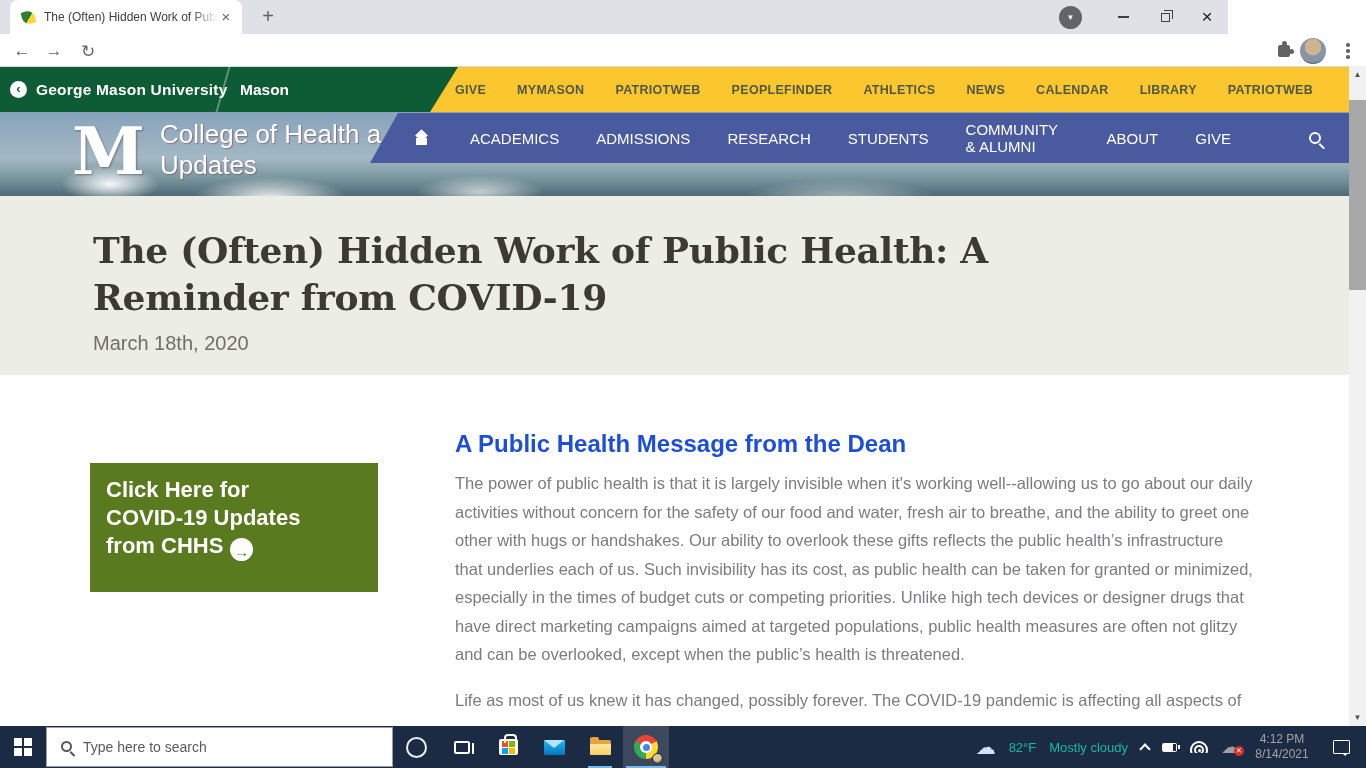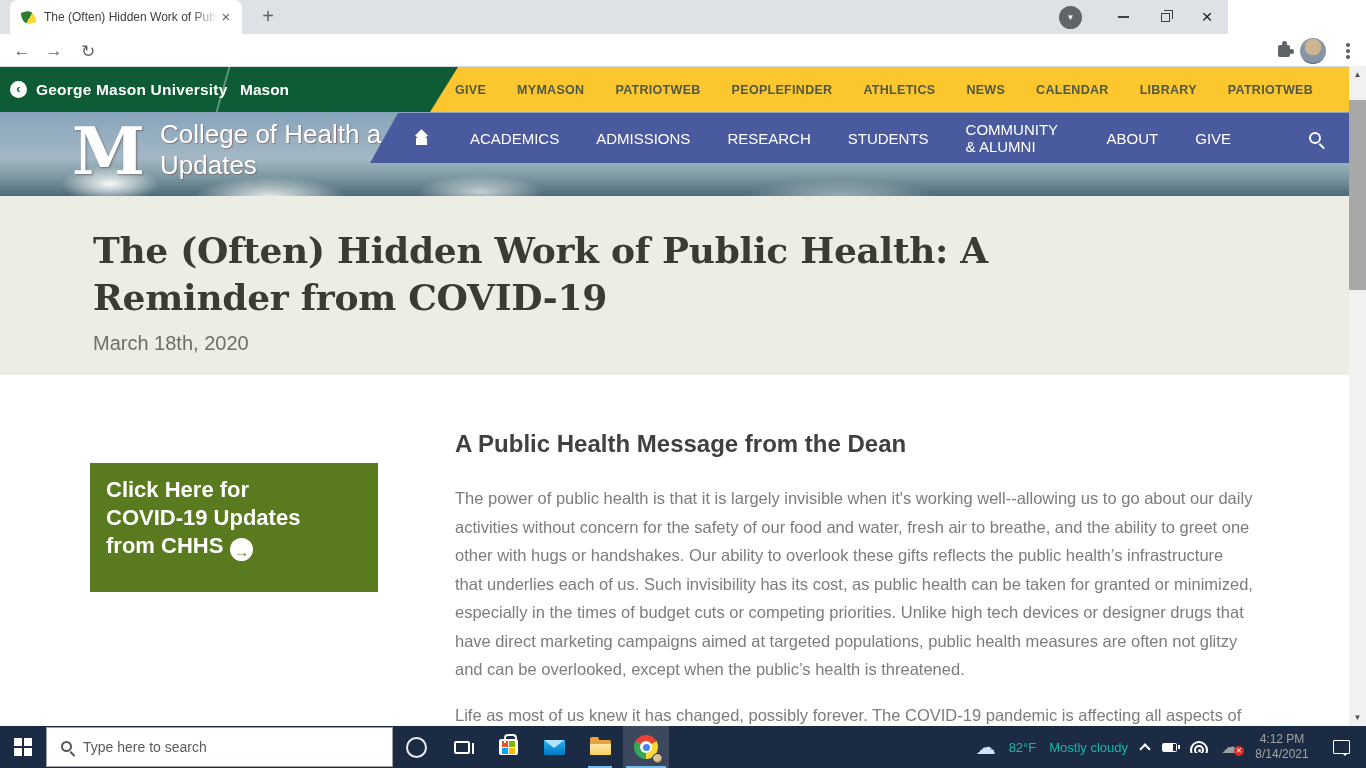--- a/index.html
+++ b/index.html
@@ -100,21 +100,21 @@
 
   
   .content { position:relative; height:351px; background:#fff; }
   .cta { position:absolute; left:90px; top:88px; width:288px; height:129px; background:#5a7a1f;
          color:#fff; padding:13px 16px; font-size:22px; font-weight:bold; line-height:28px; }
   .cta-text { display:inline; }
   .cta-inner { width:205px; }
   .cta-arrow { display:inline-grid; place-items:center; width:23px; height:23px; border-radius:50%;
                background:#fff; color:#5a7a1f; font-size:15px; font-weight:bold; vertical-align:-4px; margin-left:7px; }
   .article { position:absolute; left:455px; top:55px; width:800px; }
-  .article h2 { color:#404040; font-size:24px; font-weight:600; margin-bottom:26px; }
+  .article h2 { color:#1d4ed8; font-size:24px; font-weight:600; margin-bottom:11px; }
   .article p { font-size:16.5px; color:#7c7c7e; line-height:28.5px; margin-bottom:17px; }
 
   
   .scrollbar { position:absolute; top:66px; right:0; width:17px; height:660px; background:#f1f1f1; }
   .sb-arrow { position:absolute; left:0; width:17px; height:17px; display:grid; place-items:center;
               font-size:8px; color:#505050; }
   .sb-up { top:0; } .sb-down { bottom:0; }
   .sb-thumb { position:absolute; top:34px; left:0; width:17px; height:190px; background:#a8a8a8; }
 
   

